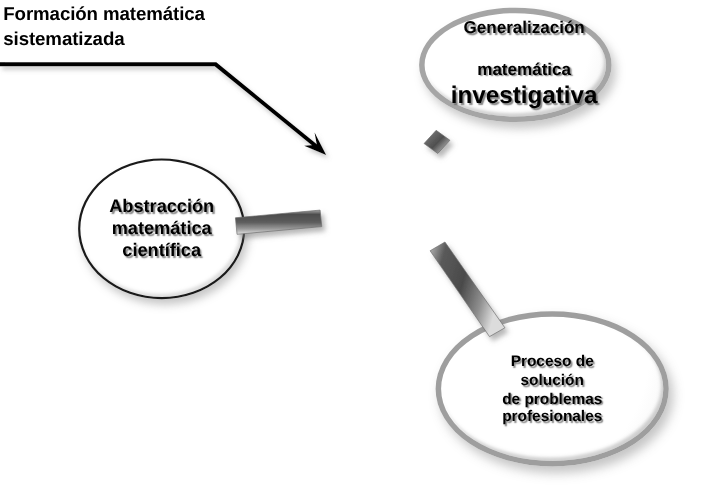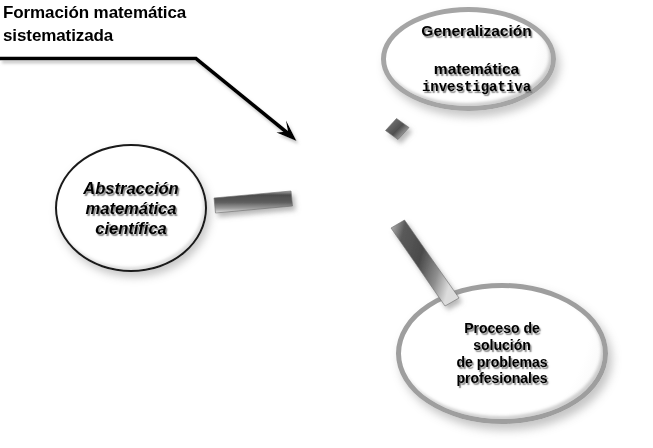--- a/index.html
+++ b/index.html
@@ -87,35 +87,34 @@
     height: 104px;
     border: 5px solid #a5a5a5;
     background:
       radial-gradient(circle at 30% 22%, #ffffff 0%, #ffffff 74%, #f0f0f0 100%);
     box-shadow:
       inset 2px 2px 2px rgba(255,255,255,0.95),
       inset -2px -3px 3px rgba(120,120,120,0.35),
       4px 6px 9px rgba(125,125,125,0.42);
   }
   #node-top-right .node-label { font-size: 15.5px; margin-left: 16px; }
-  #node-top-right .line-big { font-size: 14px; font-family: Liberation Mono, monospace; }
+  #node-top-right .line-big { font-size: 22px; }
 
   
   #node-left {
-    left: 55px;
+    left: 71px;
     top: 144px;
     width: 152px;
     height: 128px;
     border: 2.5px solid #1a1a1a;
     background:
       radial-gradient(circle at 32% 24%, #ffffff 0%, #ffffff 76%, #f3f3f3 100%);
     box-shadow:
       inset -2px -3px 3px rgba(140,140,140,0.28),
       3px 5px 8px rgba(130,130,130,0.45);
-    font-style: italic;
   }
   #node-left .node-label { font-size: 16.5px; }
 
   
   #node-bottom-right {
     left: 396px;
     top: 283px;
     width: 212px;
     height: 141px;
     border: 5px solid #9e9e9e;

